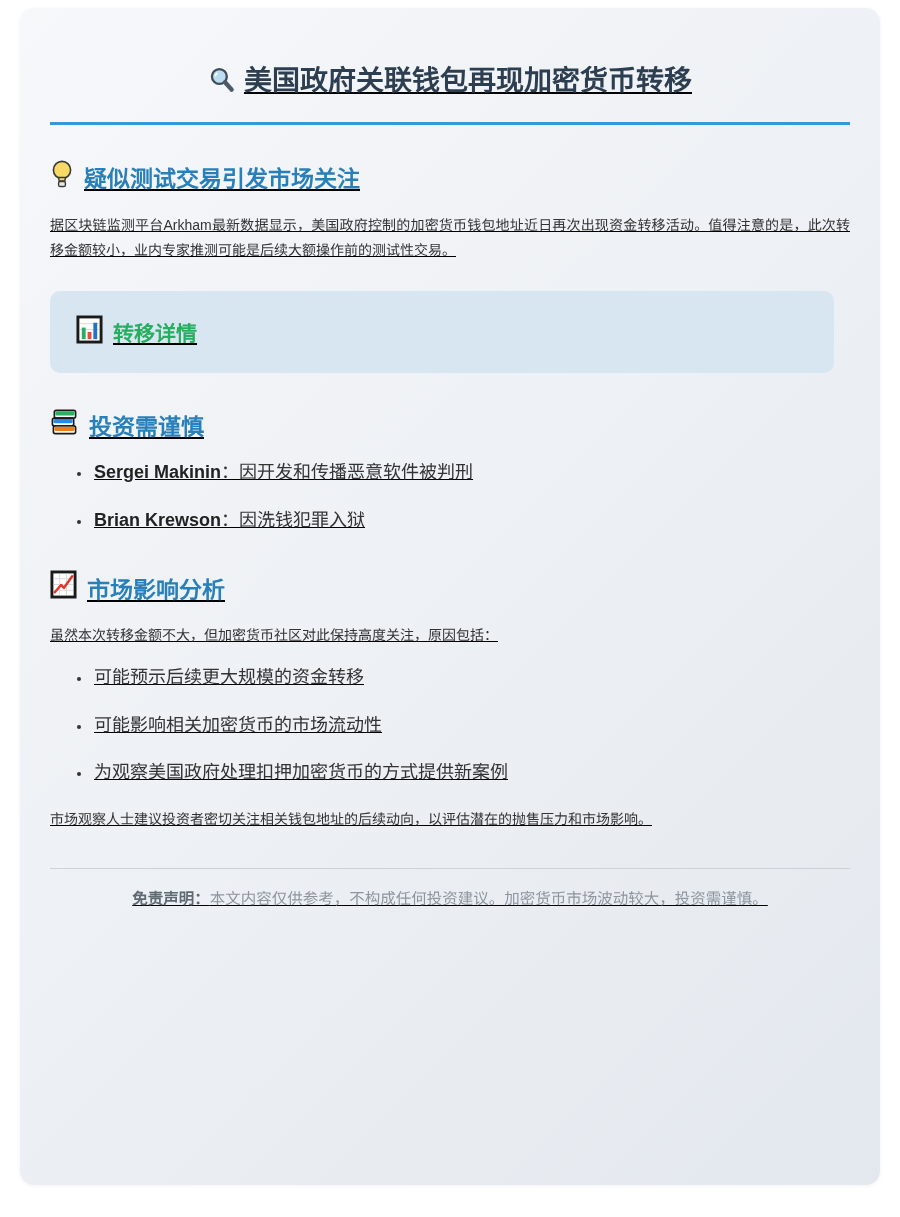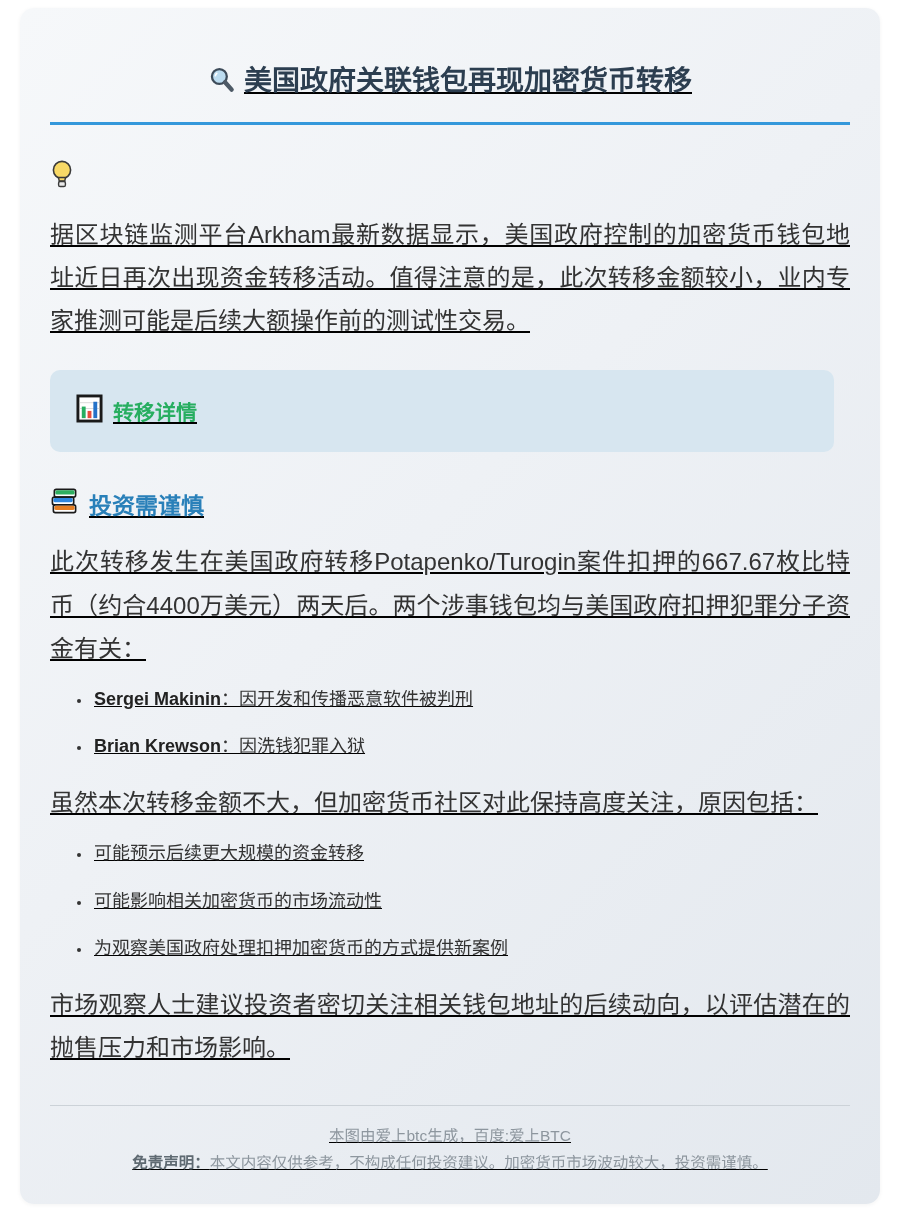--- a/index.html
+++ b/index.html
@@ -34,21 +34,21 @@
   h2.section-heading {
     font-size: 23px;
     font-weight: bold;
     color: #2980b9;
     margin: 34px 0 6px 0;
     display: flex;
     align-items: center;
     gap: 10px;
   }
   p.body-text {
-    font-size: 24px;
+    font-size: 14px;
     color: #333333;
     line-height: 1.8;
     margin: 18px 0 10px 0;
     text-align: justify;
   }
   .info-box {
     background: #d7e6f0;
     border-radius: 10px;
     padding: 24px 34px 10px 26px;
     margin: 28px 16px 14px 0;
@@ -99,20 +99,21 @@
           <line x1="19.5" y1="18.5" x2="27" y2="27" stroke="#4d5a66" stroke-width="5" stroke-linecap="round"></line>
         </svg></span><span>美国政府关联钱包再现加密货币转移</span></h1>
 
   <section>
     <h2 class="section-heading">
         <span class="icon"><svg width="24" height="30" viewBox="0 0 24 30">
             <circle cx="12" cy="11" r="8.6" fill="#f8d966" stroke="#3a3a3a" stroke-width="1.6"></circle>
             <path d="M8.5 18.5 L15.5 18.5 L14.8 22 L9.2 22 Z" fill="#f8d966" stroke="#3a3a3a" stroke-width="1.4"></path>
             <rect x="8.6" y="22.5" width="6.8" height="5" rx="1.6" fill="#e9e9e9" stroke="#3a3a3a" stroke-width="1.4"></rect>
           </svg></span>
+        <span>疑似测试交易引发市场关注</span>
       </h2>
     <p class="body-text">据区块链监测平台Arkham最新数据显示，美国政府控制的加密货币钱包地址近日再次出现资金转移活动。值得注意的是，此次转移金额较小，业内专家推测可能是后续大额操作前的测试性交易。</p>
 
     <div class="info-box">
       <h3>
           <span class="icon"><svg width="27" height="29" viewBox="0 0 28 30">
               <rect x="2" y="2" width="24" height="26" fill="#ffffff" stroke="#1a1a1a" stroke-width="3"></rect>
               <line x1="4" y1="9" x2="24" y2="9" stroke="#d8d8d8" stroke-width="1"></line>
               <line x1="4" y1="15" x2="24" y2="15" stroke="#d8d8d8" stroke-width="1"></line>
               <rect x="6" y="13" width="4" height="12" fill="#27ae60"></rect>
@@ -135,35 +136,45 @@
               <rect x="2.5" y="11" width="22" height="8" rx="2" fill="#ffffff" stroke="#1a1a1a" stroke-width="1.7"></rect>
               <rect x="3.5" y="12" width="20" height="4.2" rx="1.6" fill="#2e86de"></rect>
             </g>
             <g>
               <rect x="3.5" y="19" width="23" height="8" rx="2" fill="#ffffff" stroke="#1a1a1a" stroke-width="1.7"></rect>
               <rect x="4.5" y="20" width="21" height="4.2" rx="1.6" fill="#e67e22"></rect>
             </g>
           </svg></span>
         <span>投资需谨慎</span>
       </h2>
-    <p class="body-text">此次转移发生在美国政府转移Potapenko/Turogin案件扣押的667.67枚比特币（约合4400万美元）两天后。两个涉事钱包均与美国政府扣押犯罪分子资金有关：</p>
     <ul class="bullet-list">
       <li><b>Sergei Makinin</b><span>：因开发和传播恶意软件被判刑</span></li>
       <li><b>Brian Krewson</b><span>：因洗钱犯罪入狱</span></li>
     </ul>
   </section>
 
   <section>
+    <h2 class="section-heading">
+        <span class="icon"><svg width="27" height="29" viewBox="0 0 28 30">
+            <rect x="2" y="2" width="24" height="26" fill="#ffffff" stroke="#1a1a1a" stroke-width="3"></rect>
+            <line x1="4" y1="9" x2="24" y2="9" stroke="#d8d8d8" stroke-width="1"></line>
+            <line x1="4" y1="15" x2="24" y2="15" stroke="#d8d8d8" stroke-width="1"></line>
+            <line x1="4" y1="21" x2="24" y2="21" stroke="#d8d8d8" stroke-width="1"></line>
+            <line x1="10" y1="4" x2="10" y2="26" stroke="#d8d8d8" stroke-width="1"></line>
+            <line x1="17" y1="4" x2="17" y2="26" stroke="#d8d8d8" stroke-width="1"></line>
+            <path d="M5 23 L11.5 15.5 L14.5 18.5 L23 6.5" fill="none" stroke="#e0392b" stroke-width="2.6" stroke-linejoin="round" stroke-linecap="round"></path>
+          </svg></span>
+        <span>市场影响分析</span>
+      </h2>
     <p class="body-text">虽然本次转移金额不大，但加密货币社区对此保持高度关注，原因包括：</p>
     <ul class="bullet-list">
       <li>可能预示后续更大规模的资金转移</li>
       <li>可能影响相关加密货币的市场流动性</li>
       <li>为观察美国政府处理扣押加密货币的方式提供新案例</li>
     </ul>
     <p class="body-text">市场观察人士建议投资者密切关注相关钱包地址的后续动向，以评估潜在的抛售压力和市场影响。</p>
   </section>
 
   <footer class="page-footer">
-    <div class="credit">本图由爱上btc生成，百度:爱上BTC</div>
     <div class="disclaimer"><b>免责声明：</b><span>本文内容仅供参考，不构成任何投资建议。加密货币市场波动较大，投资需谨慎。</span></div>
   </footer>
 
 </div>
 
 </body></html>

